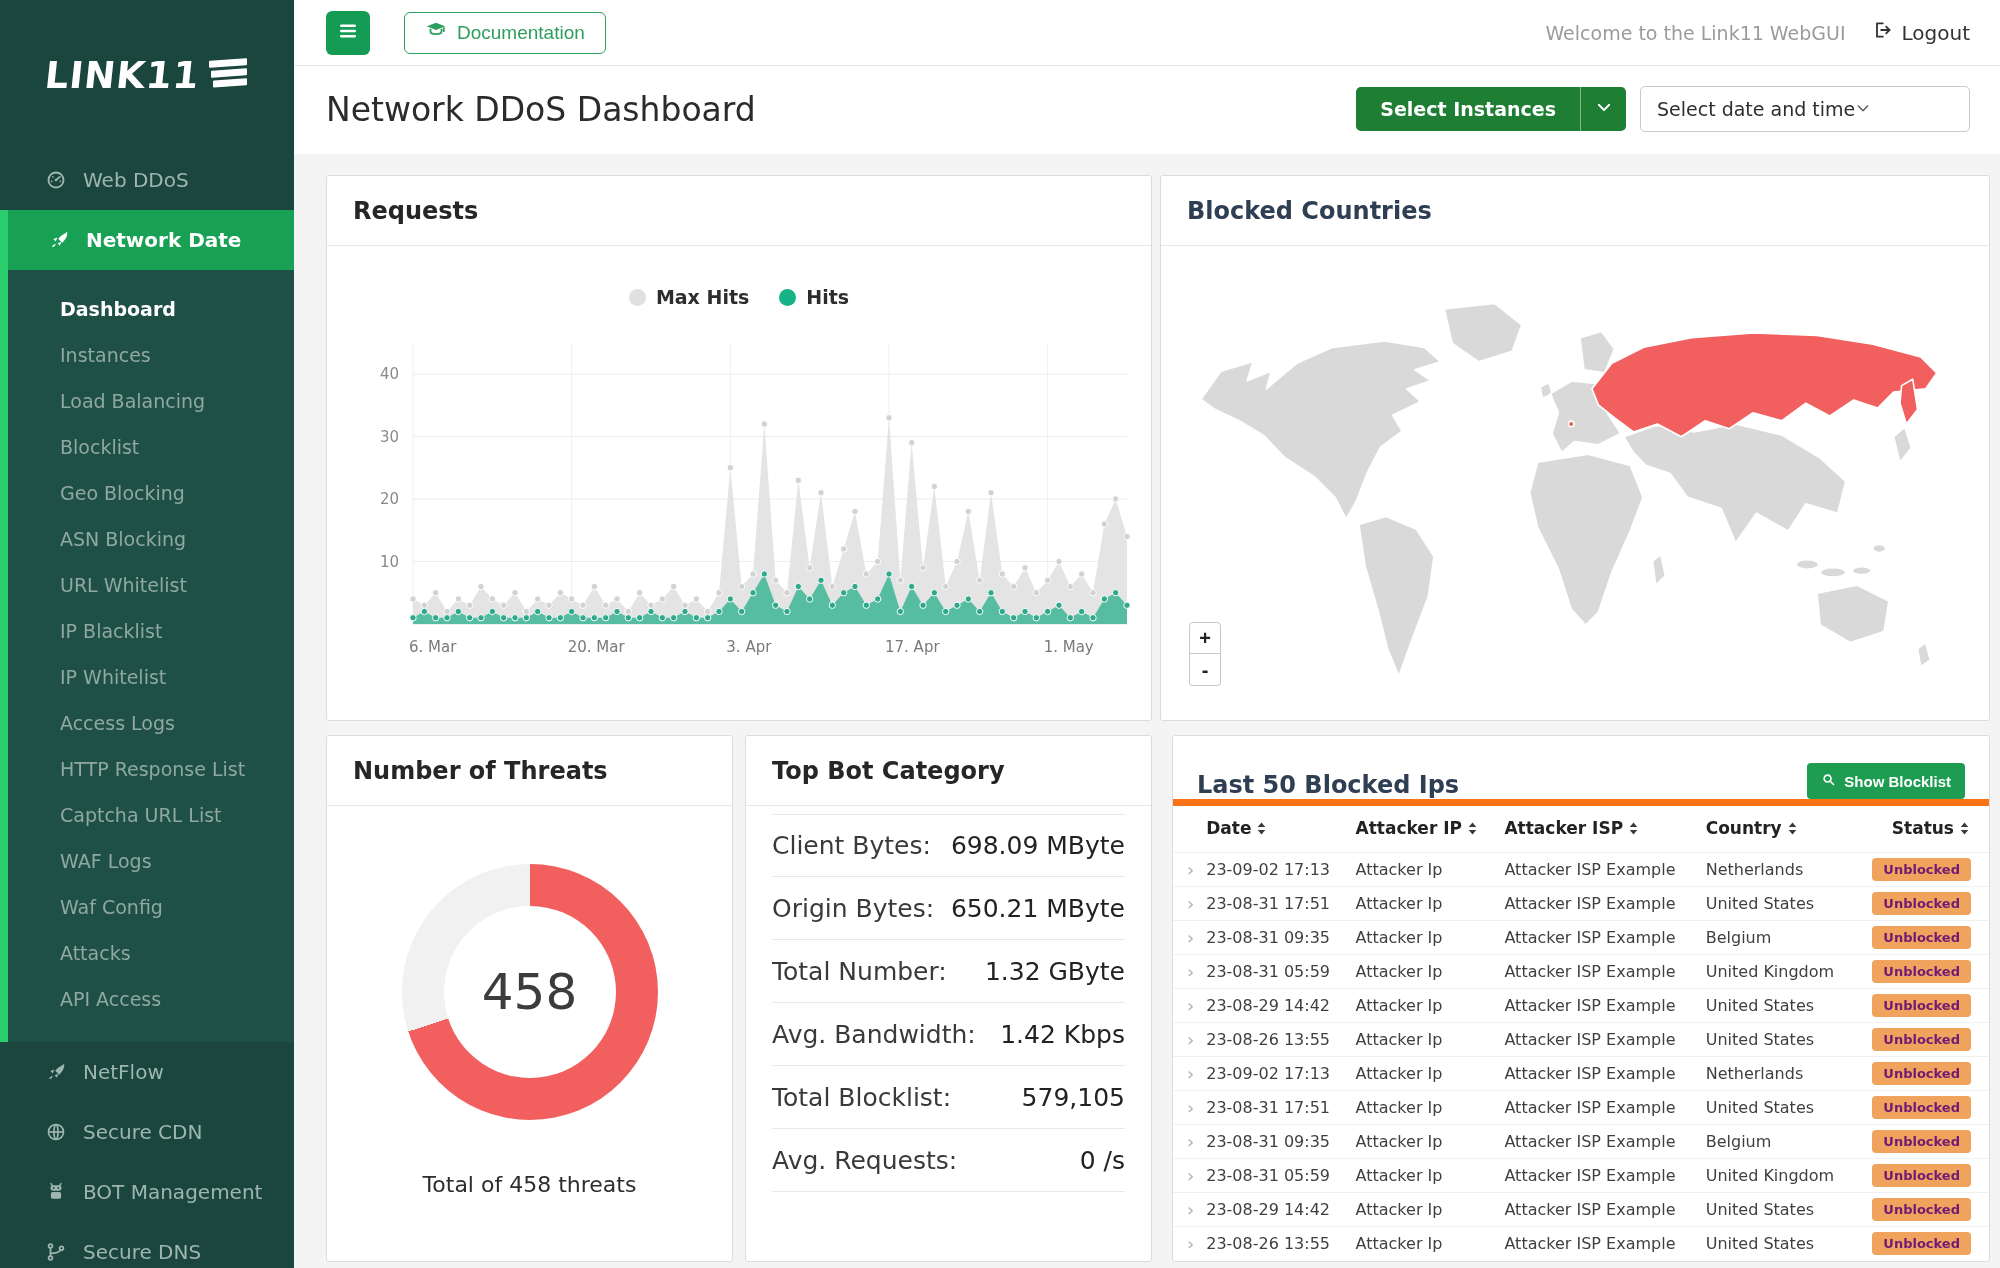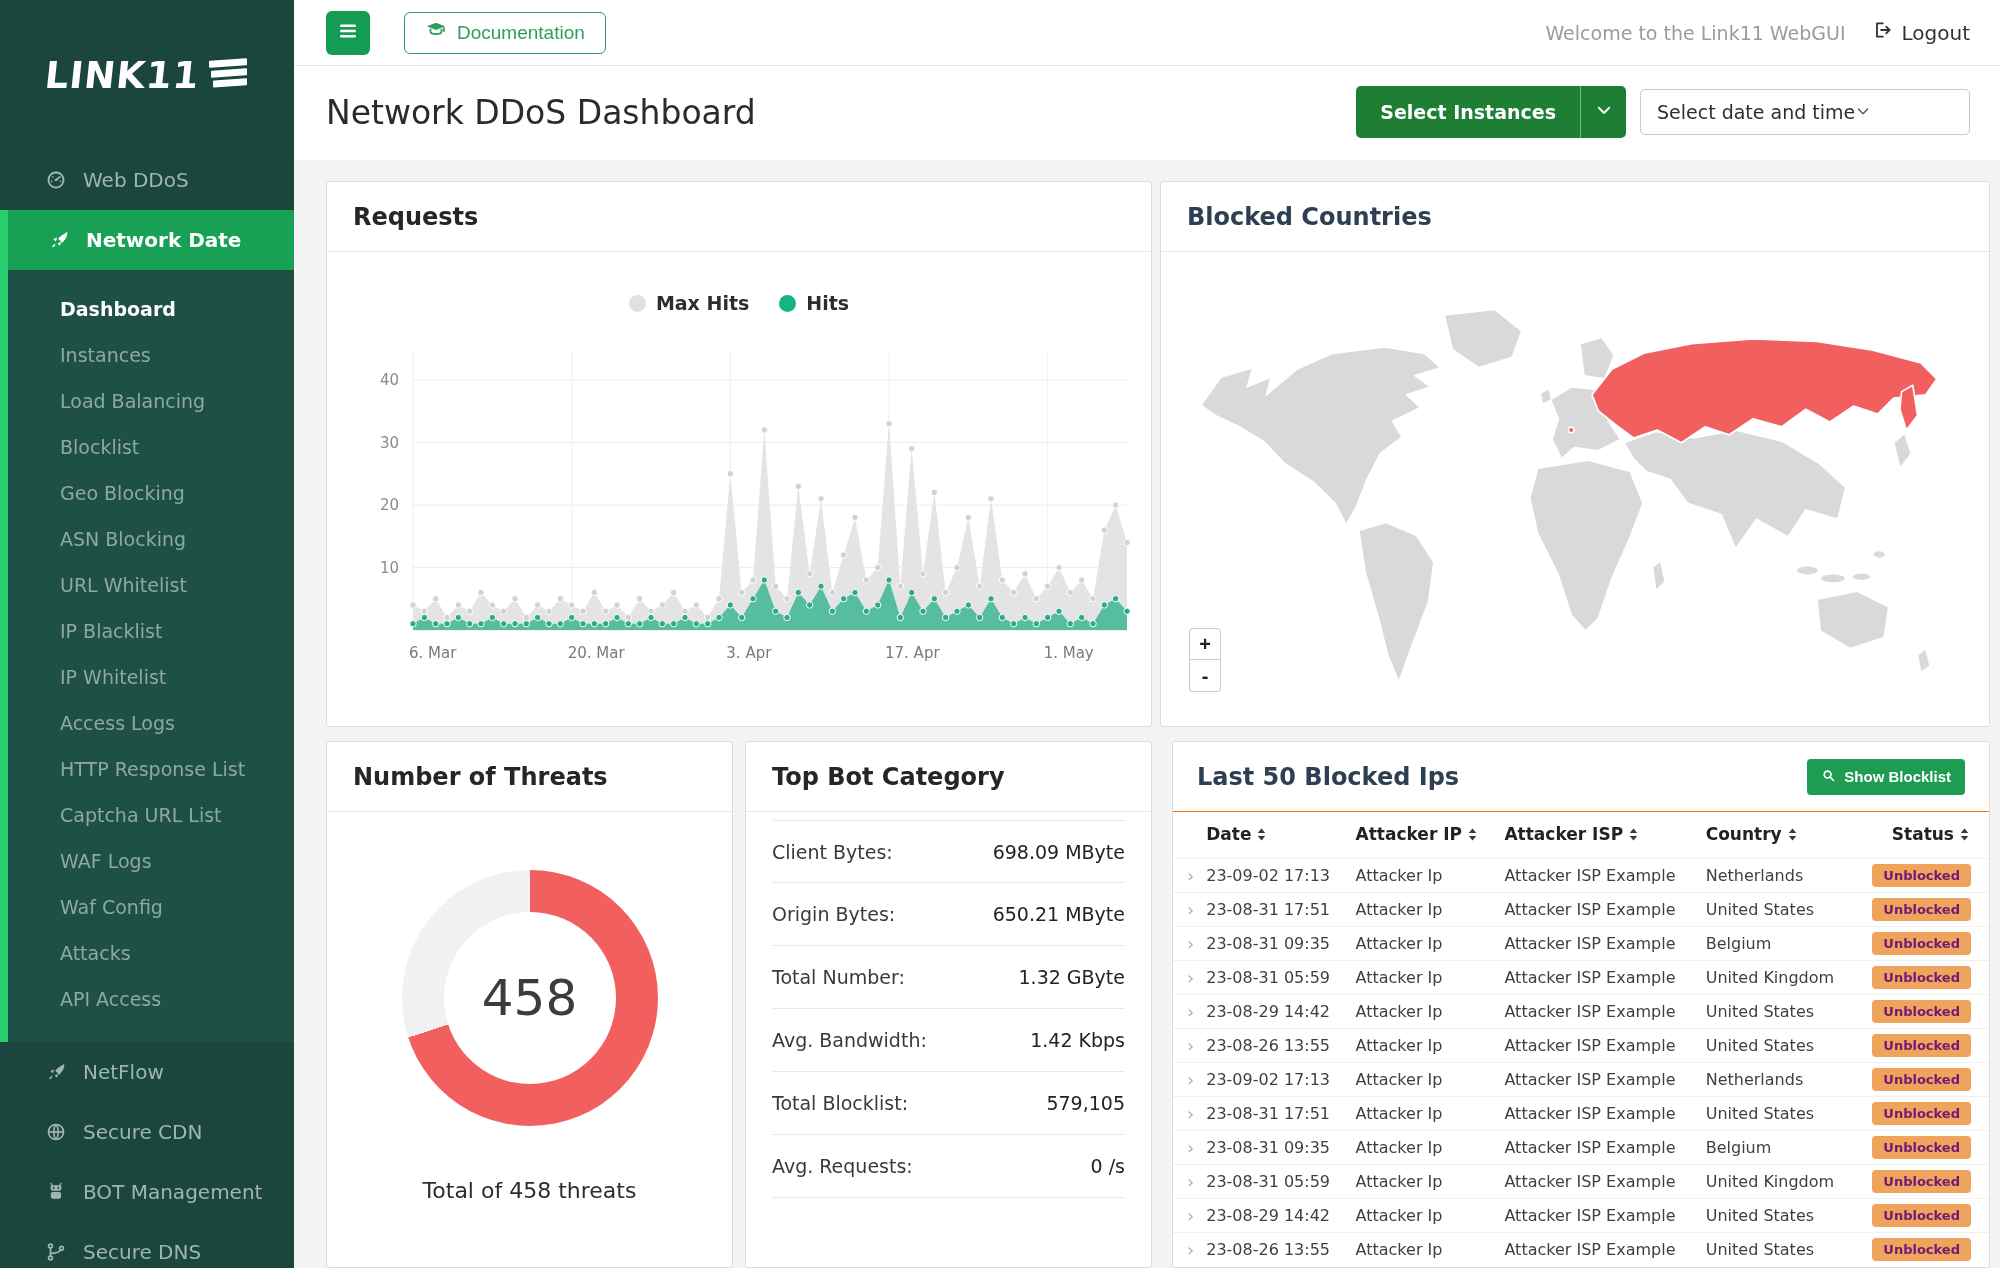--- a/index.html
+++ b/index.html
@@ -38,21 +38,21 @@
   .doc-btn svg { width:22px; height:22px; }
   .topbar-right { margin-left:auto; display:flex; align-items:center; gap:26px; }
   .welcome { color:#9b9b9b; font-size:19px; }
   .logout { display:flex; align-items:center; gap:10px; color:#333; font-size:20px; cursor:pointer; }
   .logout svg { width:20px; height:20px; }
 
   
   .title-band { background:#fff; padding:20px 30px 22px 32px; display:flex; align-items:center; }
   .page-title { font-size:33px; font-weight:400; color:#2b2b2b; }
   .title-controls { margin-left:auto; display:flex; align-items:center; gap:14px; }
-  .select-instances { display:flex; height:52px; background:#1e7e34; border-radius:5px;
+  .select-instances { display:flex; height:44px; background:#1e7e34; border-radius:5px;
                       color:#fff; cursor:pointer; overflow:hidden; }
   .si-main { display:flex; align-items:center; padding:0 24px; font-size:19px; font-weight:700; }
   .si-caret { width:46px; display:flex; align-items:center; justify-content:center;
               border-left:1px solid rgba(255,255,255,.45); }
   .si-caret svg { width:18px; height:18px; }
   .date-select { width:330px; height:46px; background:#fff; border:1px solid #c9c9c9; border-radius:5px;
                  display:flex; align-items:center; padding:0 16px; font-size:19px; color:#2e2e2e;
                  cursor:pointer; }
   .date-select svg { margin-left:auto; width:16px; height:16px; color:#555; }
 
@@ -91,28 +91,28 @@
   .threats-body { display:flex; flex-direction:column; align-items:center; }
   .donut { margin-top:58px; width:256px; height:256px; border-radius:50%; position:relative; }
   .donut-hole { position:absolute; left:42px; top:42px; width:172px; height:172px; border-radius:50%;
                 background:#fff; display:flex; align-items:center; justify-content:center; }
   .donut-value { font-size:50px; color:#3c3c3c; }
   .threats-caption { margin-top:52px; font-size:22px; color:#2d2d2d; }
 
   
   .bot-body { padding:0 26px; }
   .bot-row { display:flex; justify-content:space-between; align-items:center;
-             height:63px; border-bottom:1px solid #e9e9e9; font-size:19px; }
+             height:63px; border-bottom:1px solid #e9e9e9; font-size:25px; }
   .bot-row:first-child { border-top:1px solid #e9e9e9; margin-top:8px; }
   .bot-label { color:#3a3a3a; }
   .bot-value { color:#222; }
 
   
-  .ips-head { padding:0 24px; height:70px; display:flex; align-items:center;
-              border-bottom:1px solid #f97316; }
+  .ips-head { padding:0 24px; height:70px; display:flex; align-items:flex-end;
+              border-bottom:7px solid #f97316; }
   .show-blocklist { margin-left:auto; height:36px; background:#1d9c52; color:#fff; border:none;
                     border-radius:4px; font-size:15px; font-weight:700; display:flex; align-items:center;
                     gap:8px; padding:0 14px; cursor:pointer; }
   .show-blocklist svg { width:15px; height:15px; }
   .ips-table { width:100%; border-collapse:collapse; }
   .ips-table th { text-align:left; font-size:17px; color:#222; padding:12px 6px; white-space:nowrap; }
   .ips-table th .sort { vertical-align:-2px; margin-left:4px; }
   .ips-table td { font-size:16px; color:#3f3f3f; padding:5px 6px; border-top:1px solid #f0f0f0;
                   white-space:nowrap; }
   .ips-table .chev { color:#b0b0b0; font-size:18px; padding-left:14px; width:18px; }

